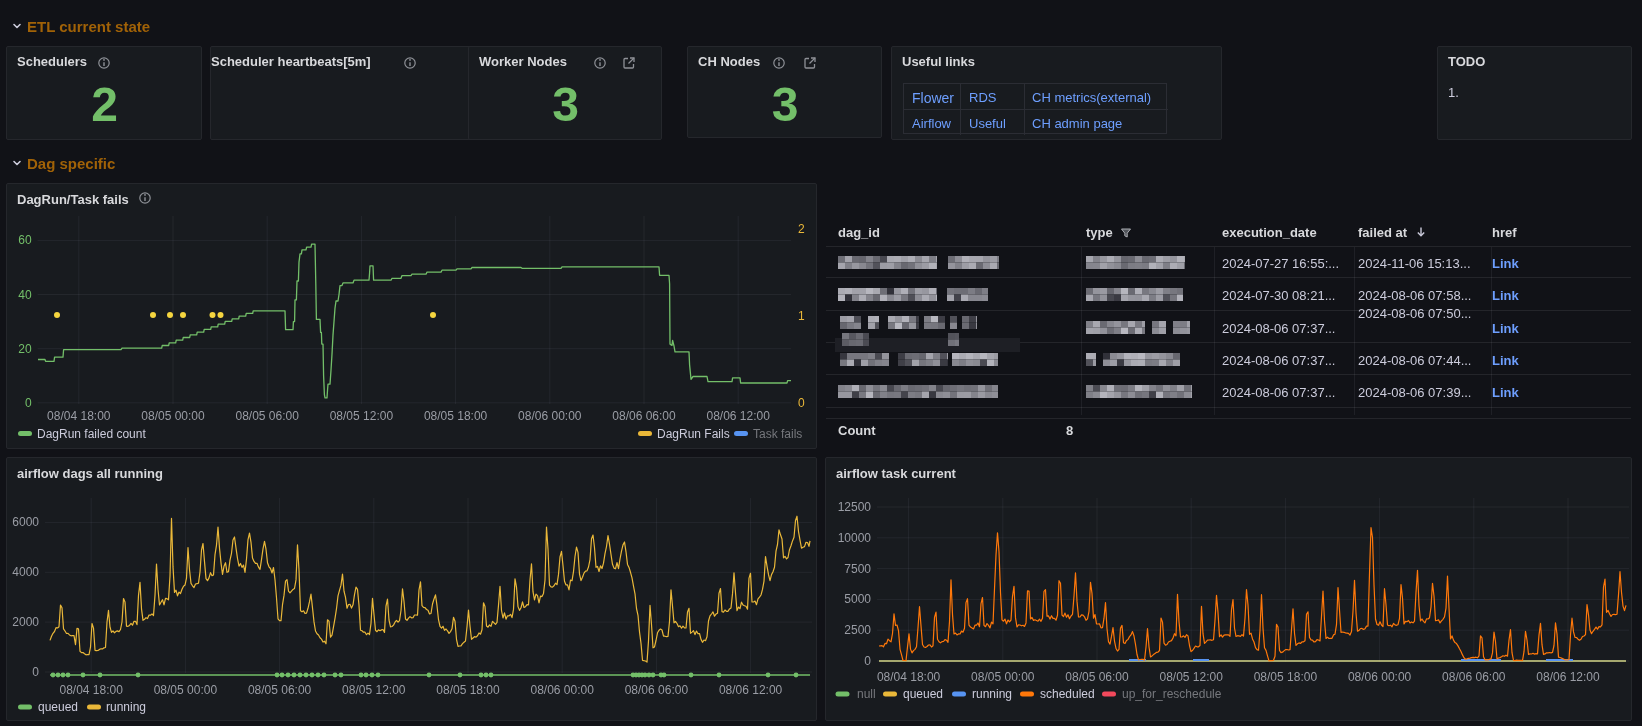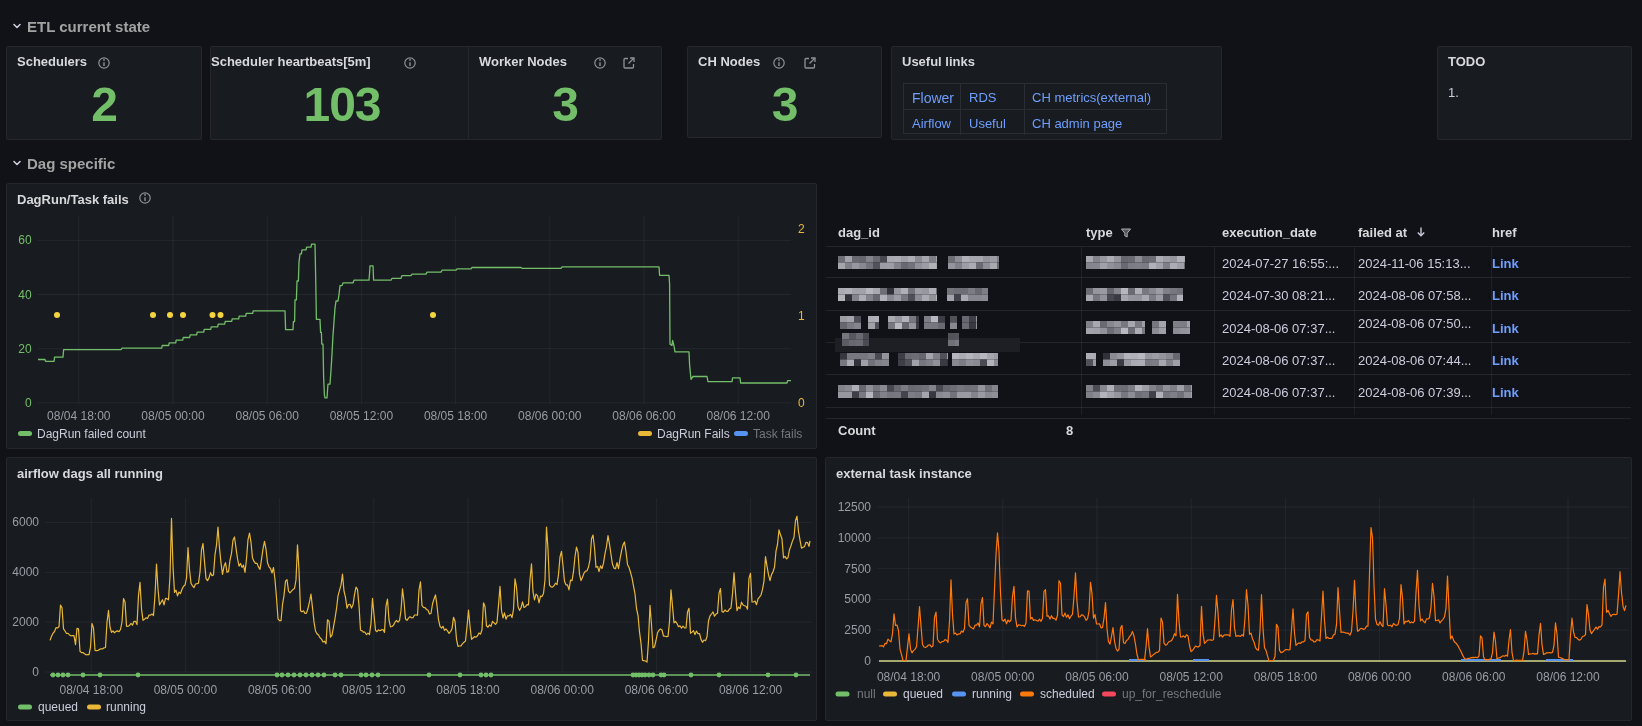--- a/index.html
+++ b/index.html
@@ -1,18 +1,18 @@
 <!DOCTYPE html>
 <html><head><meta charset="utf-8"><style>
 *{margin:0;padding:0;box-sizing:border-box}
 html,body{width:1642px;height:726px;background:#111217;font-family:"Liberation Sans",sans-serif;overflow:hidden}
 .wrap{position:relative;width:1642px;height:726px}
 .panel{position:absolute;background:#181b1f;border:1px solid #25272c;border-radius:2px}
 .ptitle{position:absolute;font-size:13px;font-weight:700;color:#d8d9dc;white-space:nowrap}
-.sect{position:absolute;font-size:15px;font-weight:700;color:#a3a3a3}
+.sect{position:absolute;font-size:15px;font-weight:700;color:#a16207}
 .statv{position:absolute;width:100%;text-align:center;font-size:48px;line-height:48px;font-weight:700;color:#73bf69;letter-spacing:-1px}
 a,.lnk{color:#6e9fff;text-decoration:none}
 .cell{position:absolute;font-size:13px;color:#ccccdc;white-space:nowrap}
 .hdr{position:absolute;font-size:13px;font-weight:700;color:#d8d9dc;white-space:nowrap}
 </style></head><body>
 <div class="wrap">
     <svg width="12" height="12" style="position:absolute;left:11px;top:20px" viewBox="0 0 12 12">
       <polyline points="3,4.5 6,7.5 9,4.5" fill="none" stroke="#ccccdc" stroke-width="1.6" stroke-linecap="round" stroke-linejoin="round"></polyline>
     </svg>
     <div class="sect" style="left:27px;top:18px">ETL current state</div>
@@ -24,21 +24,20 @@
       <div class="ptitle" style="left:10px;top:7px">Schedulers</div>
       <div class="statv" style="top:34.0px">2</div>
     </div>
     <svg width="16" height="16" style="position:absolute;left:96px;top:55px" viewBox="0 0 16 16">
       <circle cx="8" cy="8" r="5.2" fill="none" stroke="#8e9197" stroke-width="1.2"></circle>
       <line x1="8" y1="7.2" x2="8" y2="11" stroke="#8e9197" stroke-width="1.4"></line>
       <circle cx="8" cy="4.9" r="0.9" fill="#8e9197"></circle>
     </svg>
     <div class="panel" style="left:210px;top:46px;width:264px;height:94px">
       <div class="ptitle" style="left:0;top:7px">Scheduler heartbeats[5m]</div>
-      <div class="statv" style="top:34.0px">103</div>
     </div>
     <svg width="16" height="16" style="position:absolute;left:402px;top:55px" viewBox="0 0 16 16">
       <circle cx="8" cy="8" r="5.2" fill="none" stroke="#8e9197" stroke-width="1.2"></circle>
       <line x1="8" y1="7.2" x2="8" y2="11" stroke="#8e9197" stroke-width="1.4"></line>
       <circle cx="8" cy="4.9" r="0.9" fill="#8e9197"></circle>
     </svg>
     <div class="panel" style="left:468px;top:46px;width:194px;height:94px">
       <div class="ptitle" style="left:10px;top:7px">Worker Nodes</div>
       <div class="statv" style="top:34.0px">3</div>
     </div>
@@ -158,21 +157,21 @@
     <div style="position:absolute;left:1214px;top:247px;width:1px;height:168px;background:rgba(204,204,220,0.08)"></div>
     <div style="position:absolute;left:1353.5px;top:247px;width:1px;height:168px;background:rgba(204,204,220,0.08)"></div>
     <div style="position:absolute;left:1491px;top:247px;width:1px;height:168px;background:rgba(204,204,220,0.08)"></div>
     <div class="cell" style="left:1222px;top:255.89999999999998px">2024-07-27 16:55:...</div>
     <div class="cell" style="left:1358px;top:255.89999999999998px">2024-11-06 15:13...</div>
     <div class="cell" style="left:1492px;top:255.89999999999998px;font-weight:700;color:#6e9fff">Link</div>
     <div class="cell" style="left:1222px;top:287.7px">2024-07-30 08:21...</div>
     <div class="cell" style="left:1358px;top:287.7px">2024-08-06 07:58...</div>
     <div class="cell" style="left:1492px;top:287.7px;font-weight:700;color:#6e9fff">Link</div>
     <div class="cell" style="left:1222px;top:320.7px">2024-08-06 07:37...</div>
-    <div class="cell" style="left:1358px;top:316px">2024-08-06 07:50...</div>
+    <div class="cell" style="left:1358px;top:306px">2024-08-06 07:50...</div>
     <div class="cell" style="left:1492px;top:320.7px;font-weight:700;color:#6e9fff">Link</div>
     <div class="cell" style="left:1222px;top:352.8px">2024-08-06 07:37...</div>
     <div class="cell" style="left:1358px;top:352.8px">2024-08-06 07:44...</div>
     <div class="cell" style="left:1492px;top:352.8px;font-weight:700;color:#6e9fff">Link</div>
     <div class="cell" style="left:1222px;top:384.8px">2024-08-06 07:37...</div>
     <div class="cell" style="left:1358px;top:384.8px">2024-08-06 07:39...</div>
     <div class="cell" style="left:1492px;top:384.8px;font-weight:700;color:#6e9fff">Link</div>
     <div style="position:absolute;left:838px;top:256.4px;width:99px;height:13px">
       <svg width="99" height="13" style="position:absolute">
         <rect x="0" y="0.0" width="7" height="6.5" fill="#6e6e76"></rect>
@@ -755,14 +754,14 @@
         <text x="31" y="240" fill="#76787d" font-size="12">null</text>
         <rect x="57" y="233.5" width="14" height="5" rx="2.5" fill="#eab839"></rect>
         <text x="77" y="240" fill="#ccccdc" font-size="12">queued</text>
         <rect x="126" y="233.5" width="14" height="5" rx="2.5" fill="#5794f2"></rect>
         <text x="146" y="240" fill="#ccccdc" font-size="12">running</text>
         <rect x="194" y="233.5" width="14" height="5" rx="2.5" fill="#ff780a"></rect>
         <text x="214" y="240" fill="#ccccdc" font-size="12">scheduled</text>
         <rect x="276" y="233.5" width="14" height="5" rx="2.5" fill="#f2495c"></rect>
         <text x="296" y="240" fill="#76787d" font-size="12">up_for_reschedule</text>
       </svg>
-      <div class="ptitle" style="left:10px;top:8px">external task instance</div>
+      <div class="ptitle" style="left:10px;top:8px">airflow task current</div>
     </div>
   </div>
 </body></html>

